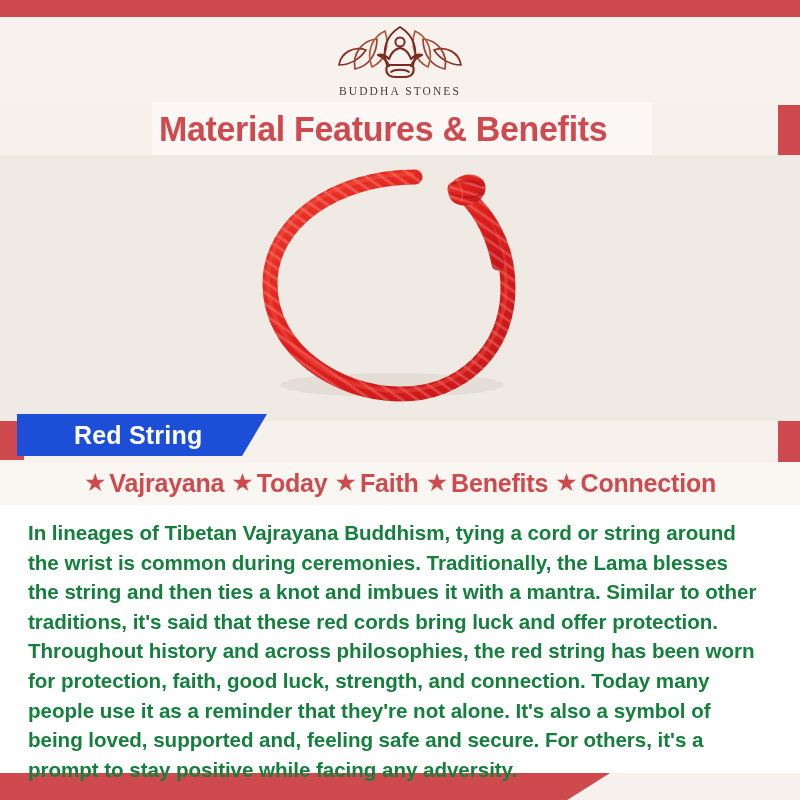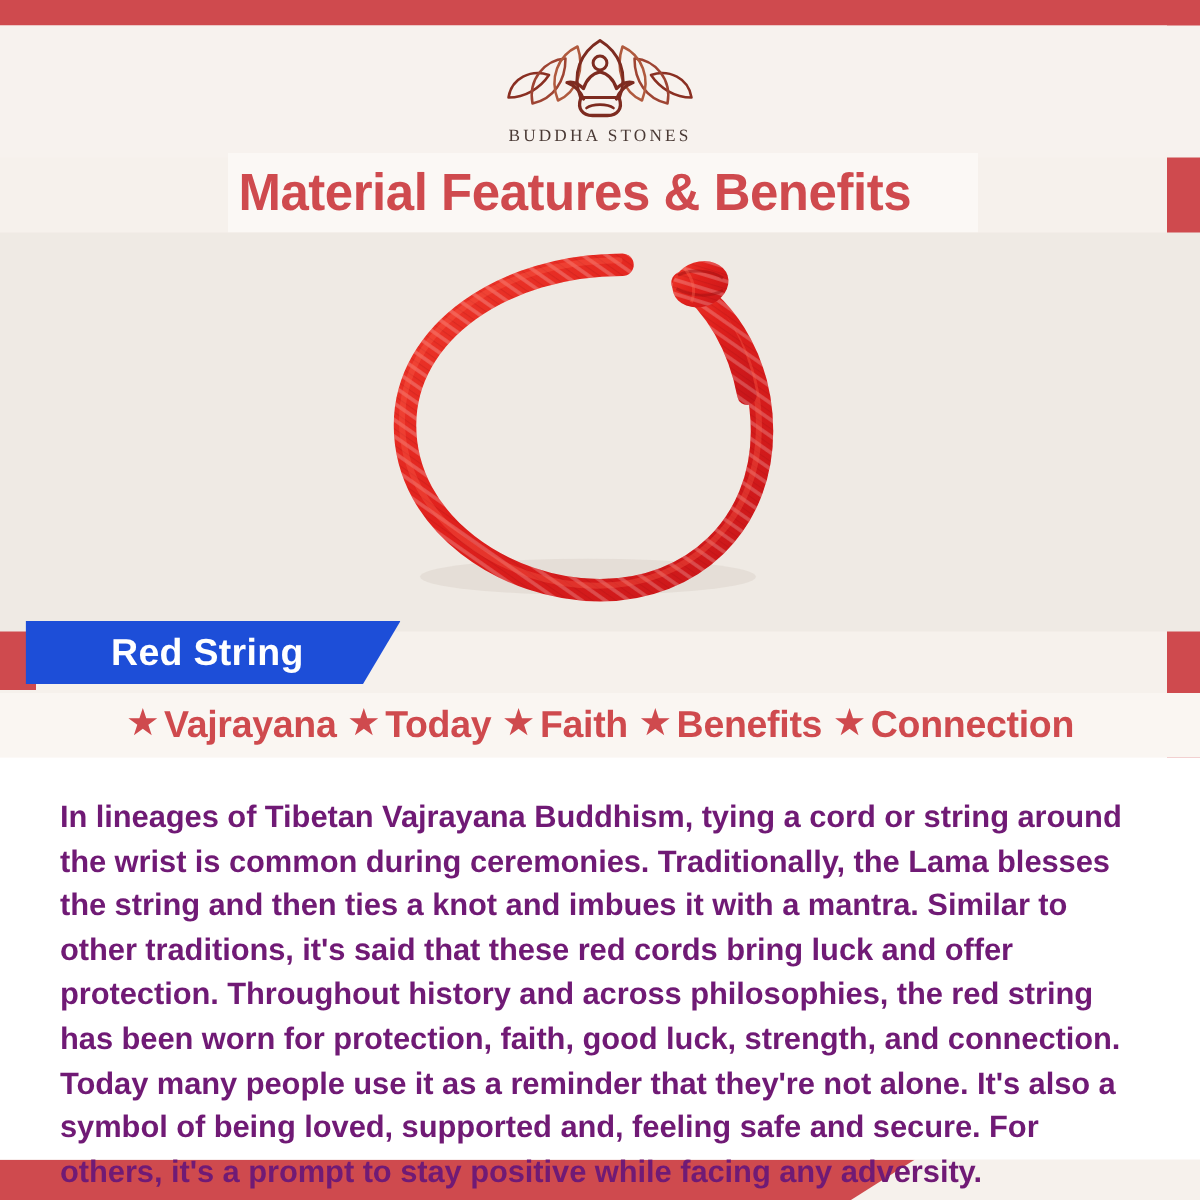--- a/index.html
+++ b/index.html
@@ -193,23 +193,23 @@
     height: 268px;
     background: #ffffff;
     box-sizing: border-box;
     padding: 9px 36px 0 24px;
   }
   .body-text {
     font-family: "Liberation Sans Narrow", "Liberation Sans", sans-serif;
     font-weight: bold;
     font-size: 20.6px;
     line-height: 29.6px;
-    color: #701a75;
+    color: #15803d;
     letter-spacing: -0.05px;
-    margin: 16px;
+    margin: 4px;
     text-align: left;
   }
 </style>
 </head>
 <body>
 
 <div id="infographic">
 
   <div class="top-bar"></div>
   <div class="right-bar"></div>

